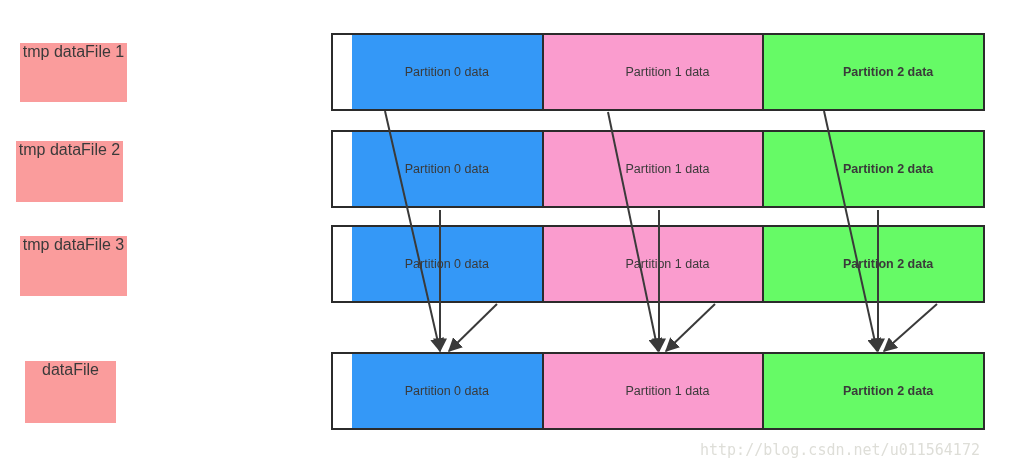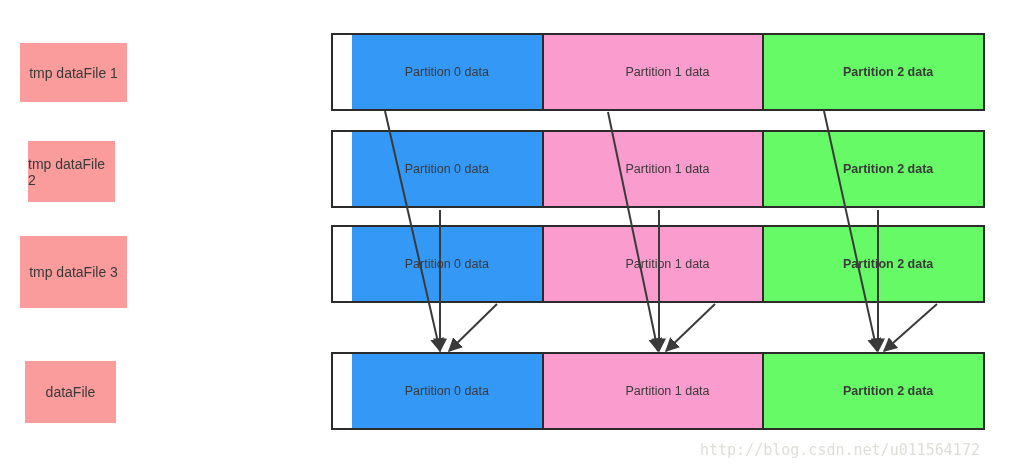--- a/index.html
+++ b/index.html
@@ -7,26 +7,26 @@
     position:relative;
     width:1026px;height:472px;
     background:#ffffff;
     font-family:"Liberation Sans", sans-serif;
     overflow:hidden;
   }
   
   .filebox{
     position:absolute;
     background:var(--c-file_box);
-    display:flex;align-items:center;justify-content:center;
-    font-size:14px;color:var(--c-text);
+    display:flex;align-items:flex-start;justify-content:center;
+    font-size:16px;color:var(--c-text);
   }
   #filebox-1{left:20px;top:43px;width:107px;height:59px;}
-  #filebox-2{left:28px;top:141px;width:87px;height:61px;}
-  #filebox-3{left:20px;top:236px;width:107px;height:72px;}
+  #filebox-2{left:16px;top:141px;width:107px;height:61px;}
+  #filebox-3{left:20px;top:236px;width:107px;height:60px;}
   #filebox-4{left:25px;top:361px;width:91px;height:62px;}
 
   
   .prow{
     position:absolute;
     left:331px;width:654px;height:78px;
     box-sizing:border-box;
     border:2px solid var(--c-border);
     display:flex;
   }

